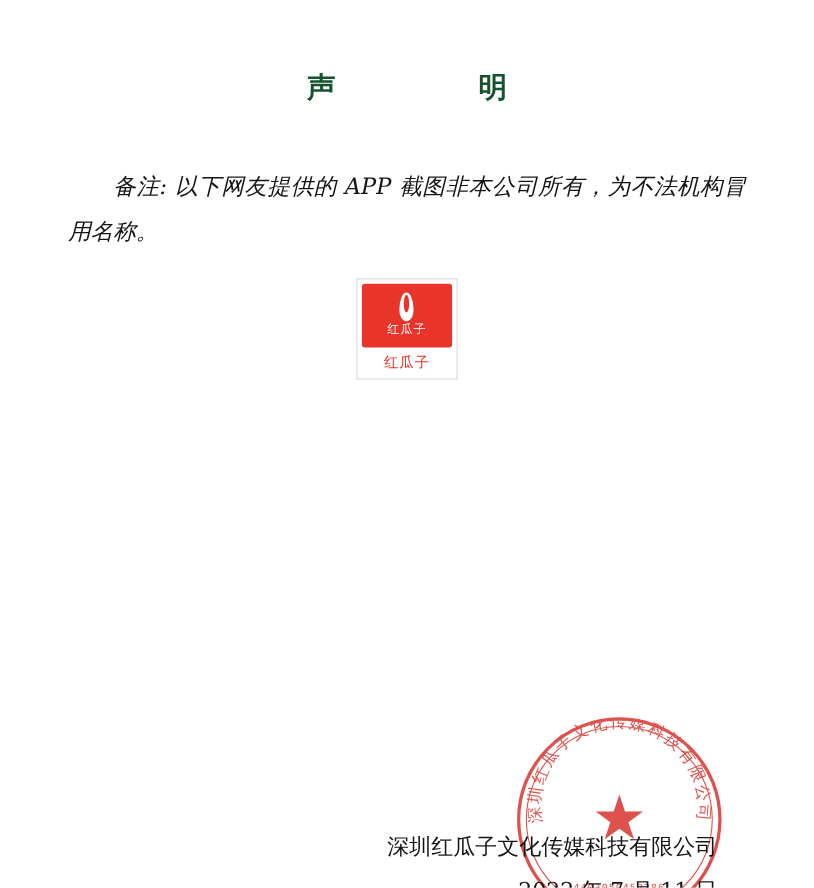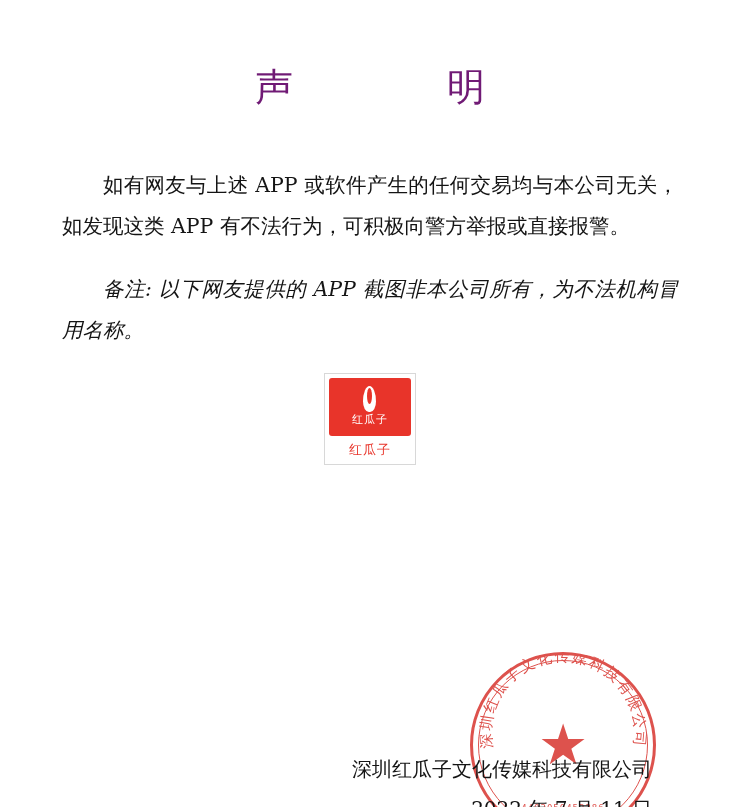--- a/index.html
+++ b/index.html
@@ -16,28 +16,28 @@
   }
   .page {
     position: relative;
     width: 740px;
     height: 807px;
     box-sizing: border-box;
     padding: 0 62px;
   }
   .doc-title {
     text-align: center;
-    font-size: 38px;
-    font-weight: normal;
+    font-size: 26px;
+    font-weight: bold;
     letter-spacing: 26px;
     text-indent: 26px;
     margin-top: 62px;
     margin-bottom: 0;
     font-family: "DejaVu Serif", "Liberation Serif", serif;
-    color: #701a75;
+    color: #14532d;
   }
   .body-text {
     margin-top: 52px;
     font-size: 20.5px;
     line-height: 41px;
     text-align: justify;
     color: #141414;
     font-family: "DejaVu Serif", "Liberation Serif", serif;
   }
   .para {
@@ -197,21 +197,20 @@
   }
 </style>
 </head>
 <body>
 
 <div class="page">
 
   <h1 class="doc-title">声　　明</h1>
 
   <div class="body-text">
-    <p class="para">如有网友与上述 APP 或软件产生的任何交易均与本公司无关，如发现这类 APP 有不法行为，可积极向警方举报或直接报警。</p>
     <p class="para note">备注: 以下网友提供的 APP 截图非本公司所有，为不法机构冒用名称。</p>
   </div>
 
   <div class="logo-wrap">
     <div class="logo">
       <div class="logo-top"></div>
       <div class="logo-mark"></div>
       <div class="logo-redtext">红瓜子</div>
       <div class="logo-caption">红瓜子</div>
     </div>

